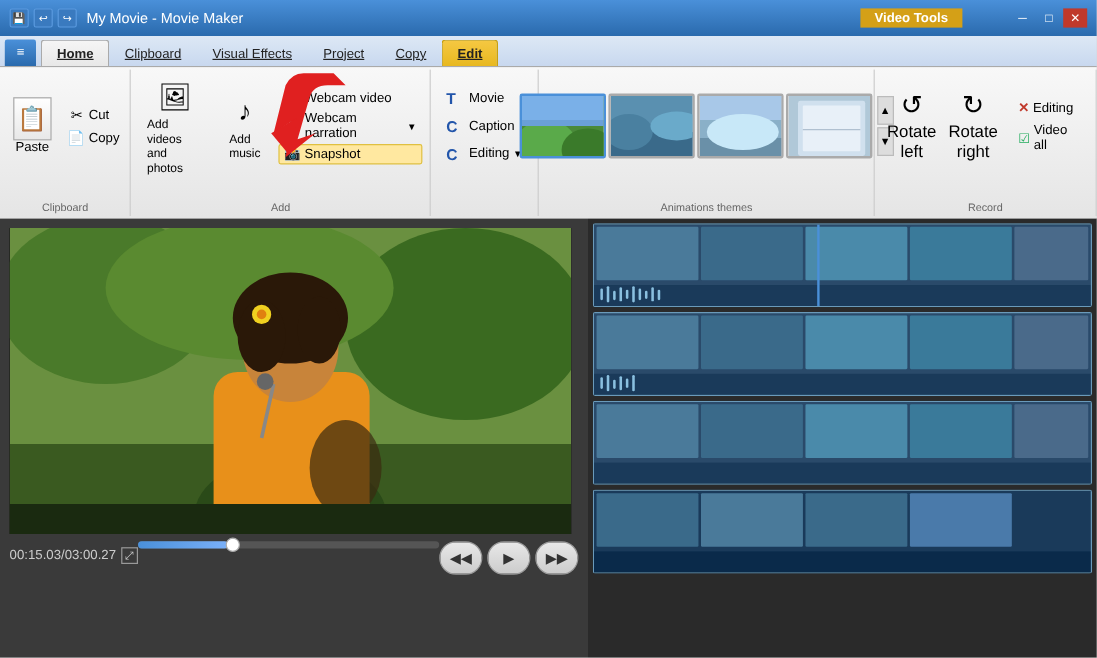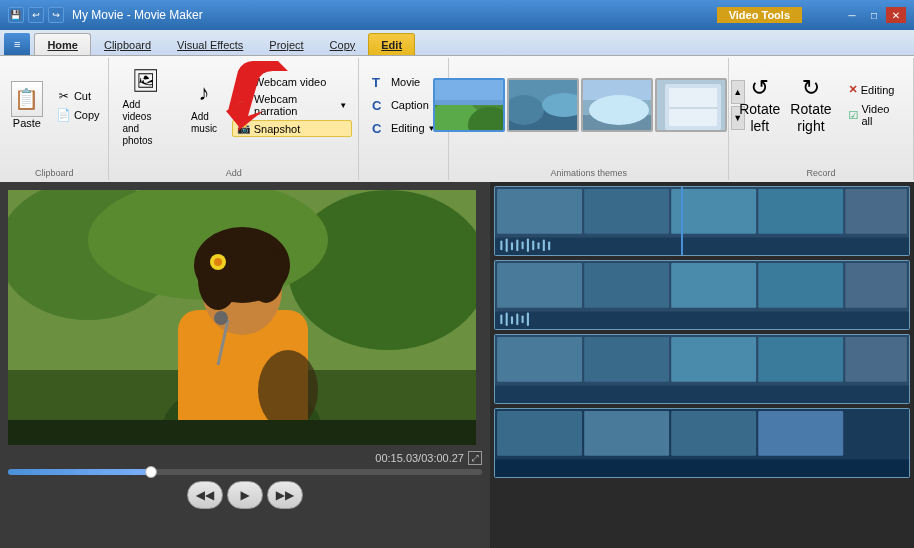--- a/index.html
+++ b/index.html
@@ -274,21 +274,21 @@
     .preview-video {
       width: 468px;
       height: 255px;
       background: #000;
       position: relative;
       overflow: hidden;
     }
     .preview-controls {
       margin-top: 6px;
       display: flex;
-      flex-direction: column;
+      flex-direction: row;
       align-items: stretch;
     }
     .time-display {
       text-align: right;
       color: #ccc;
       font-size: 11px;
       display: flex;
       align-items: center;
       justify-content: flex-end;
       gap: 4px;

